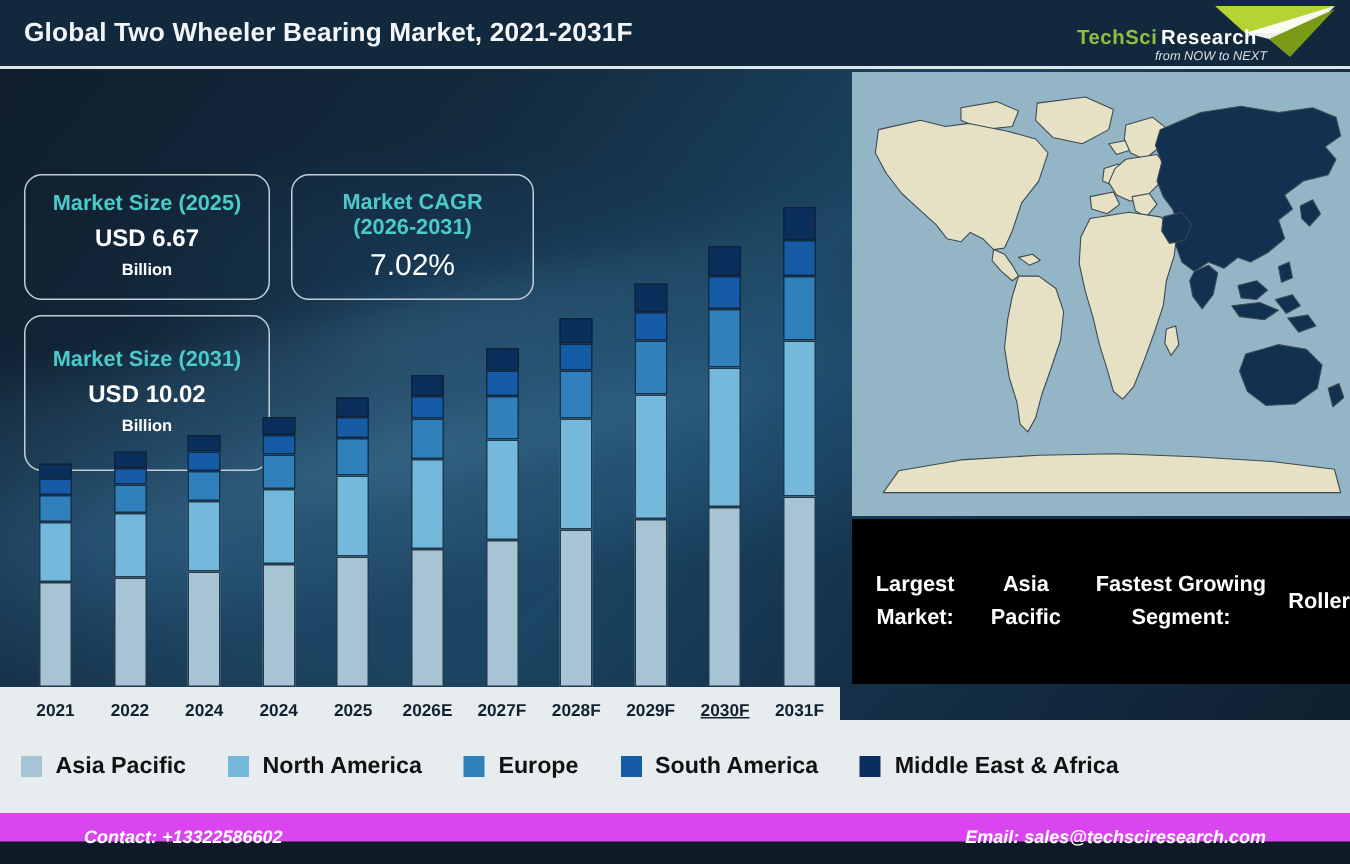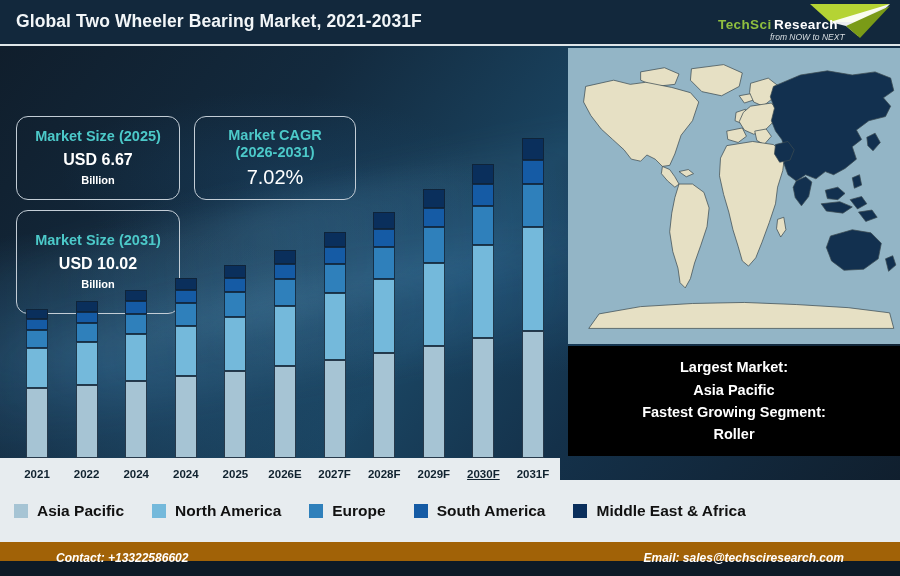--- a/index.html
+++ b/index.html
@@ -78,38 +78,38 @@
   .mapwrap{
     position:absolute;left:568px;top:48px;width:332px;height:296px;
     background:#93b5c6;overflow:hidden;
   }
   .mapwrap svg{display:block;width:332px;height:296px;}
 
   
   .blackpanel{
     position:absolute;left:568px;top:346px;width:332px;height:110px;
     background:#000000;color:#ffffff;
-    display:flex;flex-direction:column;align-items:center;justify-content:center;
+    display:flex;flex-direction:row;align-items:center;justify-content:center;
     text-align:center;
   }
   .bp-line{font-size:14.5px;font-weight:bold;line-height:1.55;}
 
   
   .legend{
     position:absolute;left:0;top:480px;width:900px;height:62px;
     background:#e7ecef;display:flex;align-items:center;
   }
   .leg-item{display:flex;align-items:center;margin-left:14px;}
   .leg-sw{width:14px;height:14px;margin-right:9px;flex:0 0 auto;}
   .leg-lab{font-size:15.5px;font-weight:bold;color:#111111;white-space:nowrap;}
 
   
   .footer{
     position:absolute;left:0;top:542px;width:900px;height:19px;
-    background:#a16207;
+    background:#d946ef;
   }
   .foot-txt{
     position:absolute;top:9px;font-size:12px;font-style:italic;
     font-weight:bold;color:#ffffff;
   }
   #footer-contact{left:56px;}
   #footer-email{right:56px;}
 </style>
 </head>
 <body>

